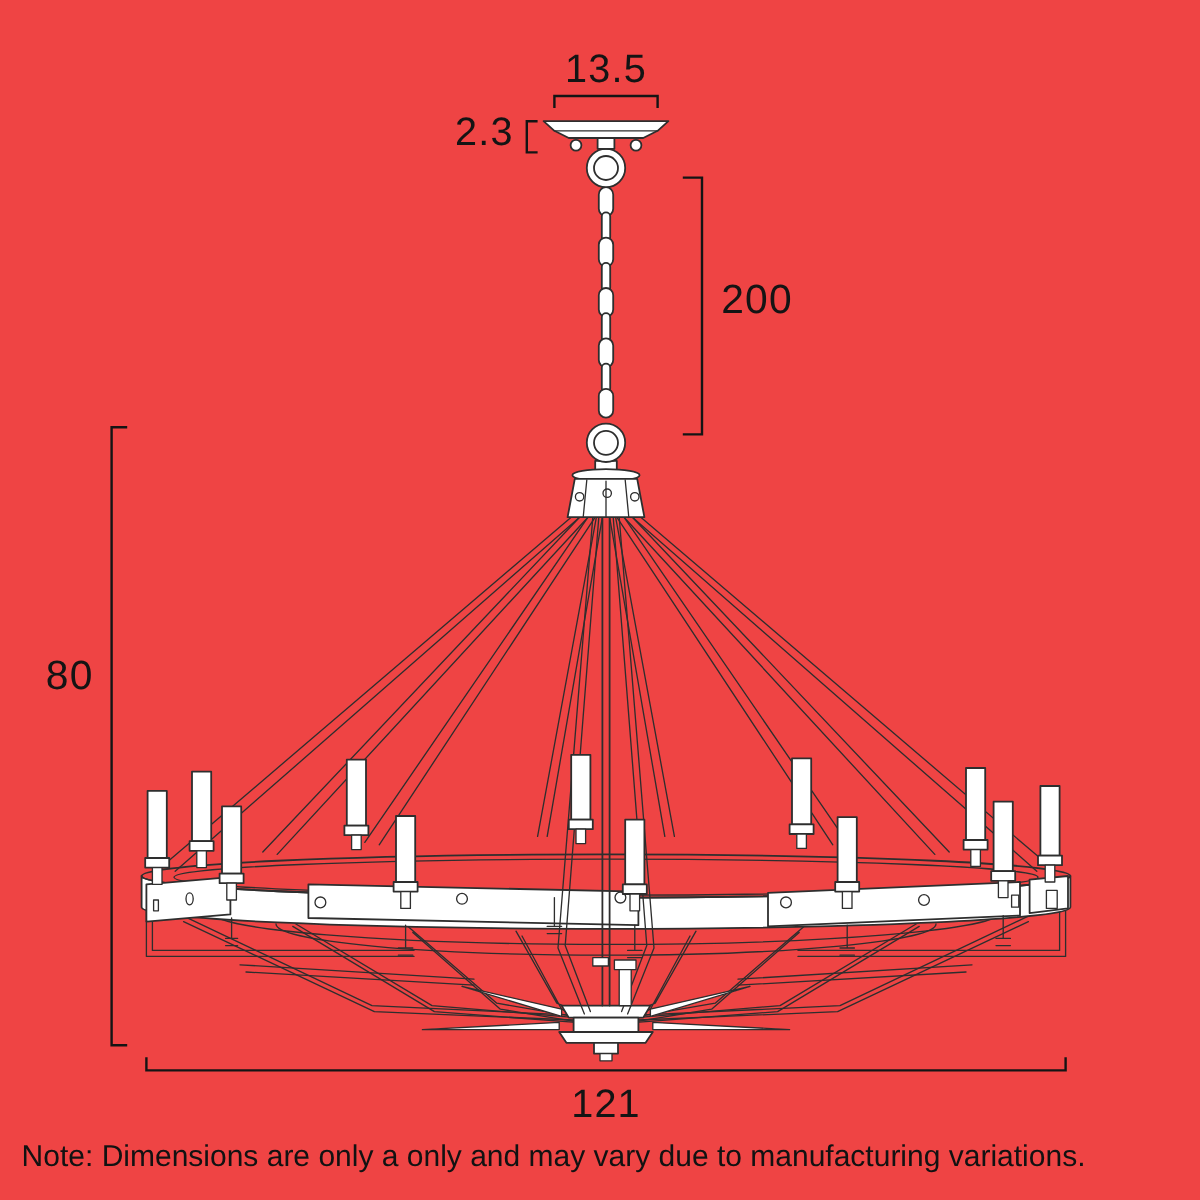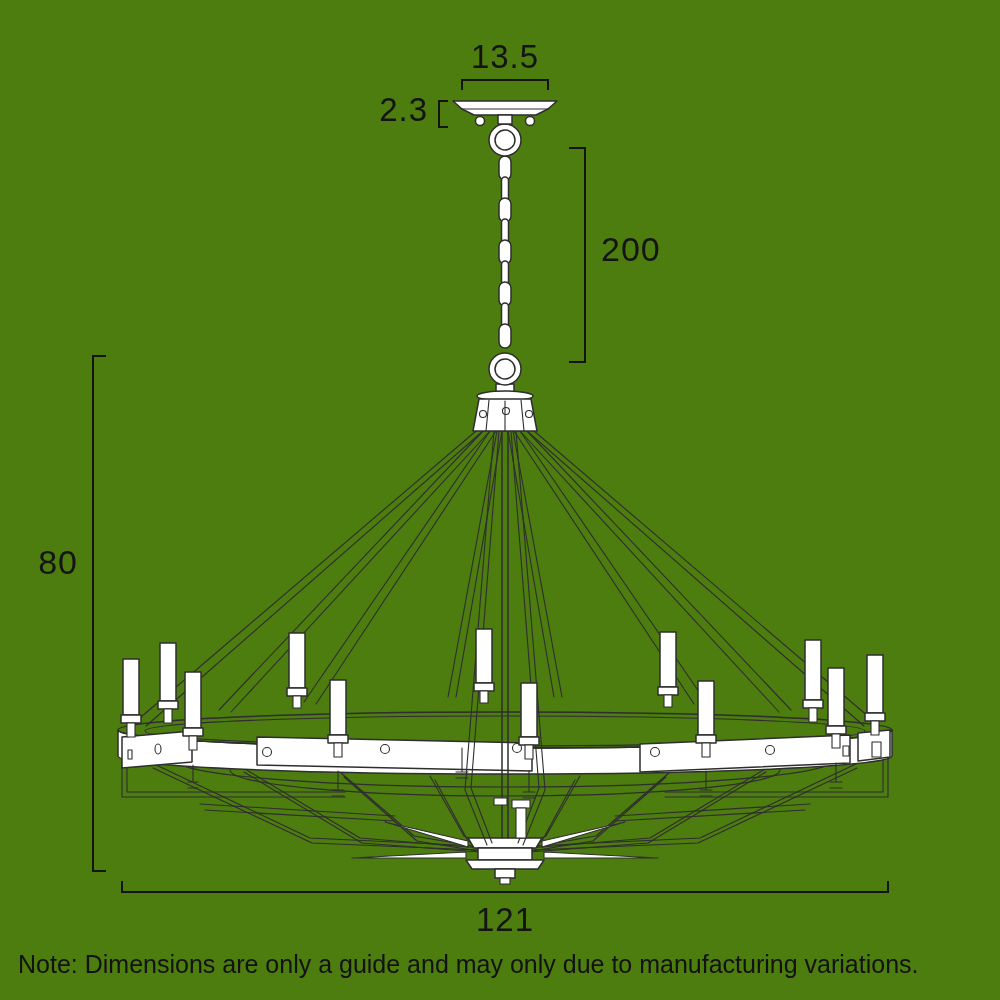--- a/index.html
+++ b/index.html
@@ -1,16 +1,16 @@
 <!DOCTYPE html>
 <html><head>
 <meta charset="utf-8">
 <style>
   html,body{margin:0;padding:0;background:#ffffff;width:1000px;height:1000px;overflow:hidden;}
-  .stage{position:relative;width:1000px;height:1000px;background:#4d7c0f;font-family:"Liberation Sans",sans-serif;}
+  .stage{position:relative;width:1000px;height:1000px;background:#ef4444;font-family:"Liberation Sans",sans-serif;}
   svg{position:absolute;left:0;top:0;}
   .dim-text{font-family:"Liberation Sans",sans-serif;fill:#141414;font-size:33px;letter-spacing:1px;}
   .dim-text-big{font-family:"Liberation Sans",sans-serif;fill:#141414;font-size:34px;letter-spacing:1px;}
   .note{position:absolute;left:18px;top:950px;width:960px;font-size:25px;color:#121212;
         font-family:"Liberation Sans",sans-serif;white-space:nowrap;}
   .art{stroke:#2e2e2e;fill:none;stroke-width:1.5;stroke-linejoin:round;stroke-linecap:round;}
   .artf{stroke:#2e2e2e;fill:#ffffff;stroke-width:1.5;stroke-linejoin:round;}
   .thin{stroke-width:1.1;}
   .dim{stroke:#141414;stroke-width:2;fill:none;stroke-linecap:square;}
 </style>
@@ -231,14 +231,14 @@
   <g>
     <path class="dim" d="M93,356 L93,871 M93,356 L105,356 M93,871 L105,871"></path>
     <text class="dim-text-big" x="78" y="574" text-anchor="end">80</text>
   </g>
   <g>
     <path class="dim" d="M122,892 L888,892 M122,892 L122,882 M888,892 L888,882"></path>
     <text class="dim-text" x="505" y="931" text-anchor="middle">121</text>
   </g>
 </svg>
 
-<div class="note">Note: Dimensions are only a guide and may only due to manufacturing variations.</div>
+<div class="note">Note: Dimensions are only a only and may vary due to manufacturing variations.</div>
 </div>
 
 </body></html>

